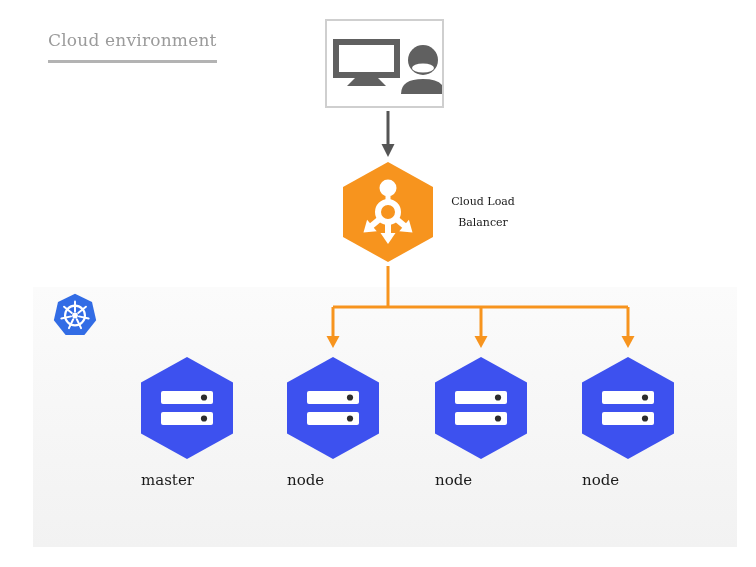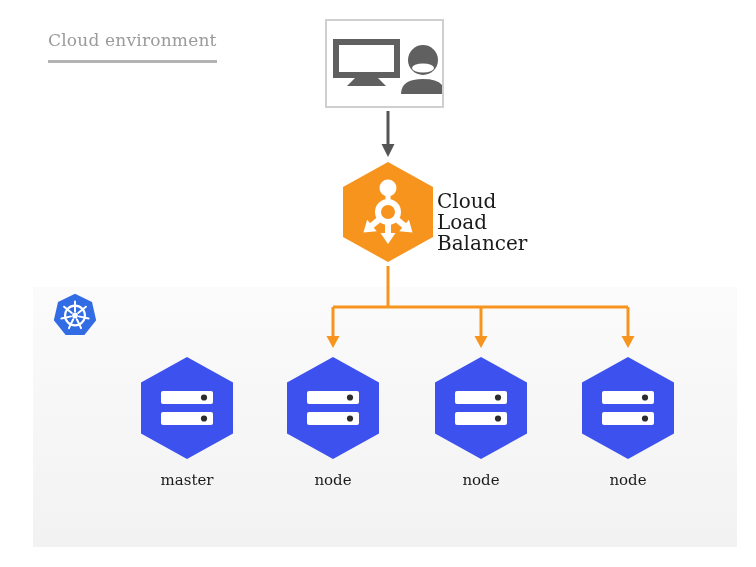--- a/index.html
+++ b/index.html
@@ -20,31 +20,31 @@
   }
   
   .connectors{left:0;top:0;width:756px;height:567px;pointer-events:none;z-index:2;}
   
   .hex{
     clip-path:polygon(50% 0,100% 25%,100% 75%,50% 100%,0 75%,0 25%);
     display:flex;align-items:center;justify-content:center;
   }
   .lb-hex{left:343px;top:162px;width:90px;height:100px;background:#F7941E;z-index:3;}
   .lb-label{
-    left:437px;top:191px;width:92px;
-    font-size:20px;line-height:21px;color:#1b1b1b;z-index:3;
+    left:437px;top:191px;width:92px;text-align:center;
+    font-size:11px;line-height:21px;color:#1b1b1b;z-index:3;
   }
   
   .panel{
     left:33px;top:287px;width:704px;height:260px;z-index:1;
     background:linear-gradient(#fbfbfb,#f2f2f2);
   }
   .k8s-logo{left:51px;top:292px;width:48px;height:47px;z-index:3;}
   
-  .node-group{top:357px;width:92px;z-index:3;text-align:center;}
+  .node-group{top:357px;width:92px;z-index:3;}
   .node-hex{width:92px;height:102px;background:#3D51EF;margin:0 auto;}
   .node-label{margin-top:12px;font-size:15px;color:#1b1b1b;line-height:18px;}
 </style>
 </head>
 <body>
 
 <div class="canvas">
 
   <div class="abs title">Cloud environment</div>
 

